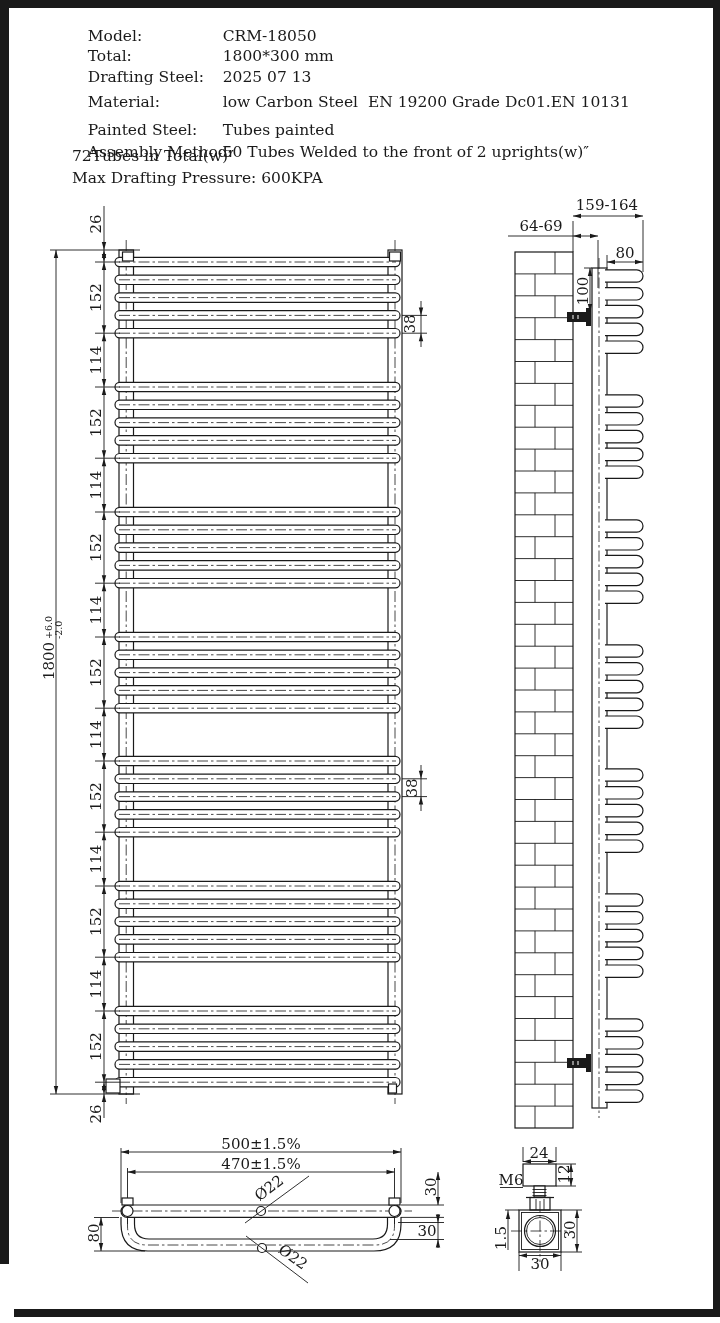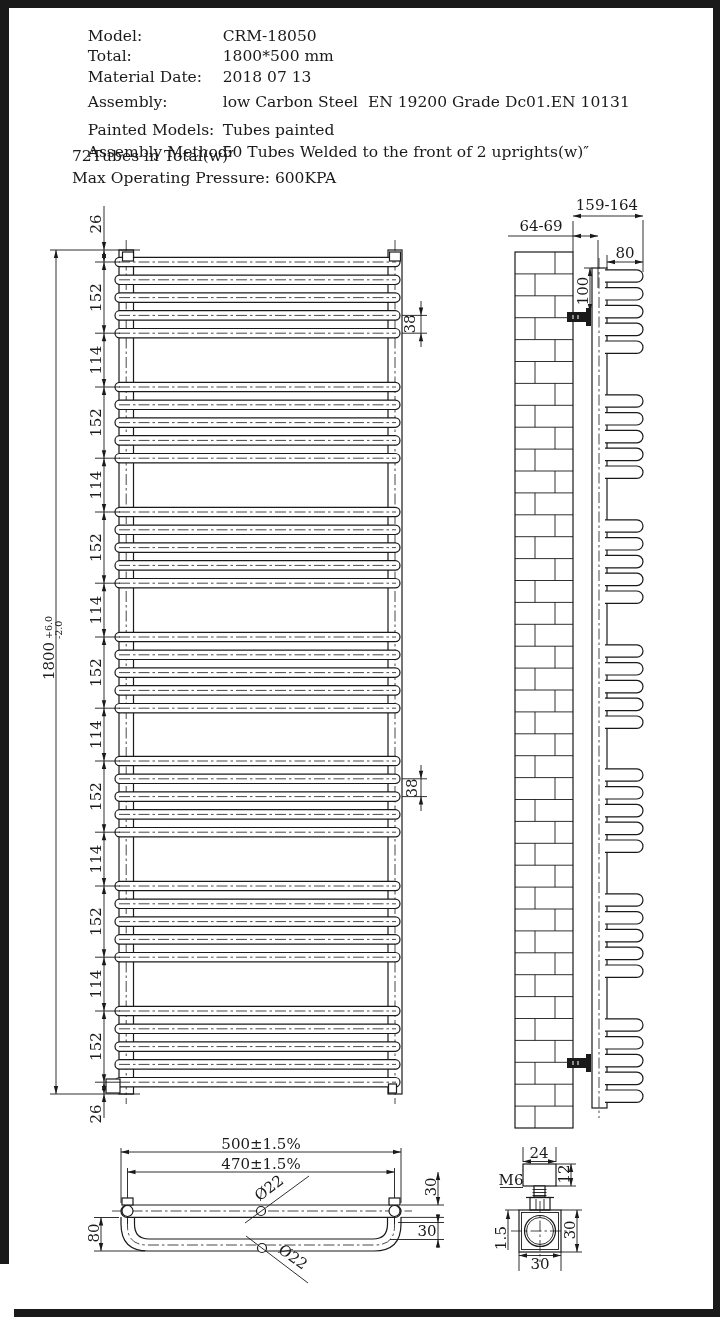--- a/index.html
+++ b/index.html
@@ -510,24 +510,24 @@
       <polygon points="519,1255.5 527,1253.3 527,1257.7" class="blk"></polygon>
       <polygon points="561,1255.5 553,1253.3 553,1257.7" class="blk"></polygon>
       <polygon points="508,1211 505.8,1219 510.2,1219" class="blk"></polygon>
     </g>
 </svg>
 
 <div class="spec-block">
   <div class="spec-row" style="top:9px">
     <span class="spec-label">Model:</span><span>CRM-18050</span></div>
   <div class="spec-row" style="top:29px">
-    <span class="spec-label">Total:</span><span>1800*500 mm</span></div>
+    <span class="spec-label">Total:</span><span>1800*300 mm</span></div>
   <div class="spec-row" style="top:50px">
-    <span class="spec-label">Material Date:</span><span>2018 07 13</span></div>
+    <span class="spec-label">Drafting Steel:</span><span>2025 07 13</span></div>
   <div class="spec-row" style="top:75px">
-    <span class="spec-label">Assembly:</span><span>low Carbon Steel  EN 19200 Grade Dc01.EN 10131</span></div>
+    <span class="spec-label">Material:</span><span>low Carbon Steel  EN 19200 Grade Dc01.EN 10131</span></div>
   <div class="spec-row" style="top:103px">
-    <span class="spec-label">Painted Models:</span><span>Tubes painted</span></div>
+    <span class="spec-label">Painted Steel:</span><span>Tubes painted</span></div>
   <div class="spec-row" style="top:125px">
     <span class="spec-label">Assembly Method:</span><span>50 Tubes Welded to the front of 2 uprights(w)″</span></div>
   <div class="spec-note" style="top:147px">72Tubes in Total(w)″</div>
-  <div class="spec-note" style="top:169px">Max Operating Pressure: 600KPA</div>
+  <div class="spec-note" style="top:169px">Max Drafting Pressure: 600KPA</div>
 </div>
 
 </body></html>

